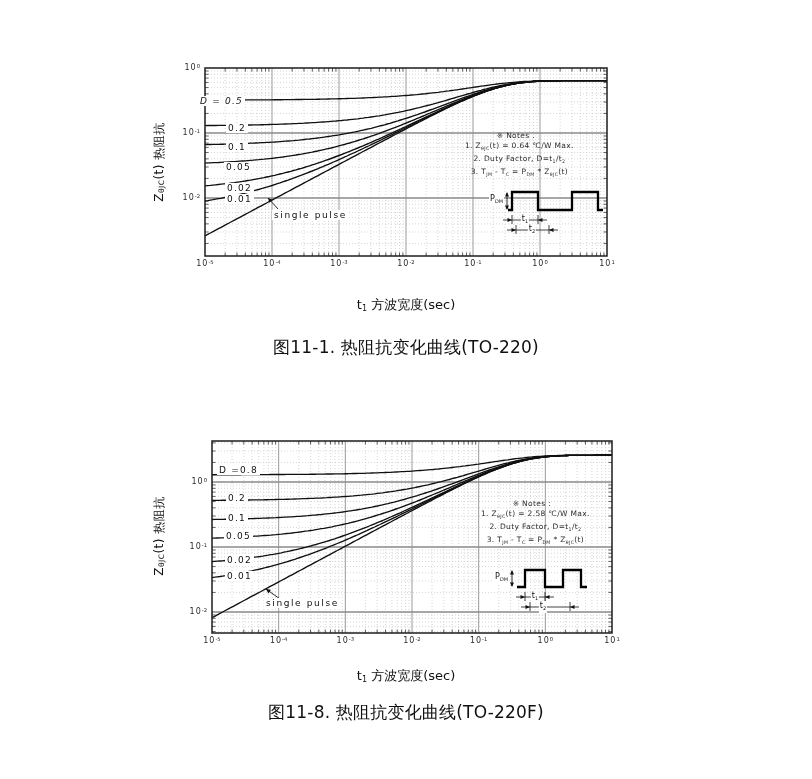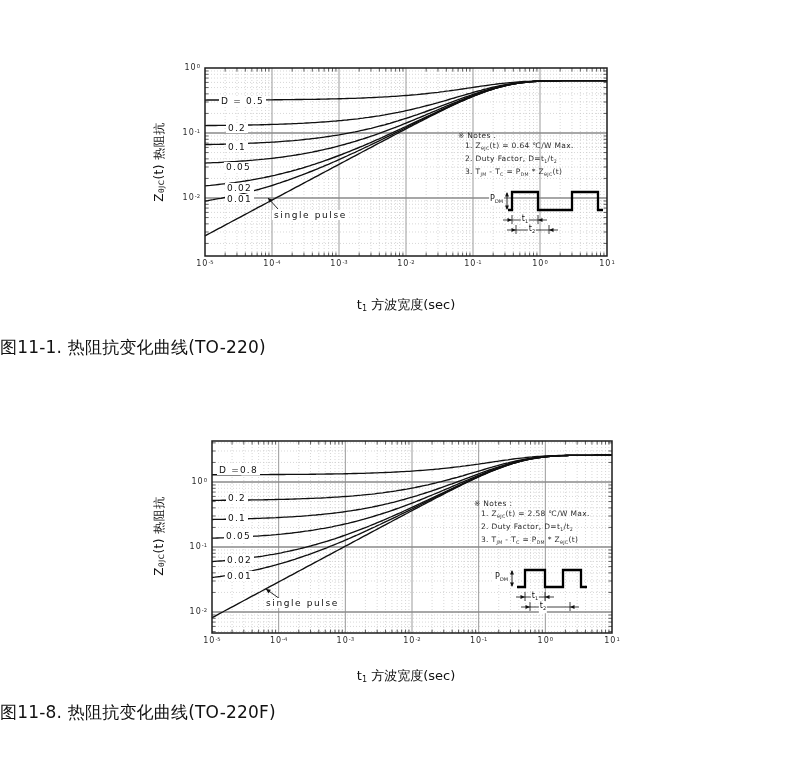--- a/index.html
+++ b/index.html
@@ -16,35 +16,35 @@
   }
   .ytick{transform:translate(-100%,-55%);}
   .tick sup{font-size:66%;letter-spacing:0;}
   .clabel{
     font-size:9px;color:#101010;letter-spacing:1.2px;
     background:#ffffff;padding:0 2px;line-height:10px;
     transform:translate(0,-50%);
   }
   .sp-label{letter-spacing:1.6px;}
   .caption{
-    left:0;width:100%;
+    left:0;width:100%;text-align:center;
     font-size:17px;color:#111;letter-spacing:0.2px;
   }
   .xtitle{
     left:0;width:100%;text-align:center;
     font-size:13px;color:#111;
   }
   .ytitle{
     font-size:12px;color:#111;letter-spacing:0.5px;
     transform:translate(-50%,-50%) rotate(-90deg);
   }
   .notes{
     font-size:7.5px;line-height:10px;color:#2d2d2d;letter-spacing:0.35px;
   }
-  .notes .nline{white-space:nowrap;}
+  .notes .nline{white-space:nowrap;text-align:center;}
   .notes .nline.indent{margin-left:7px;}
   .plabel{
     font-size:8px;color:#111;background:#fff;padding:0 1px;line-height:9px;
     transform:translate(-50%,-50%);
   }
   .plabel.right{transform:translate(-100%,-50%);}
   sub{font-size:62%;vertical-align:-18%;}
   sup{vertical-align:30%;}
 </style>
 </head>
@@ -584,21 +584,21 @@
 <span class="ov tick" style="left: 205px; top: 259px;">10<sup>-5</sup></span>
     <span class="ov tick" style="left: 272px; top: 259px;">10<sup>-4</sup></span>
     <span class="ov tick" style="left: 339px; top: 259px;">10<sup>-3</sup></span>
     <span class="ov tick" style="left: 406px; top: 259px;">10<sup>-2</sup></span>
     <span class="ov tick" style="left: 473px; top: 259px;">10<sup>-1</sup></span>
     <span class="ov tick" style="left: 540px; top: 259px;">10<sup>0</sup></span>
     <span class="ov tick" style="left: 607px; top: 259px;">10<sup>1</sup></span>
     <span class="ov tick ytick" style="left: 200px; top: 68px;">10<sup>0</sup></span>
     <span class="ov tick ytick" style="left: 200px; top: 133px;">10<sup>-1</sup></span>
     <span class="ov tick ytick" style="left: 200px; top: 198px;">10<sup>-2</sup></span>
-    <span class="ov clabel" style="left: 219px; top: 101px;">D = 0.5</span>
+    <span class="ov clabel" style="left: 198px; top: 101px; font-style: italic;">D = 0.5</span>
     <span class="ov clabel" style="left: 226px; top: 128px;">0.2</span>
     <span class="ov clabel" style="left: 226px; top: 147px;">0.1</span>
     <span class="ov clabel" style="left: 224px; top: 167px;">0.05</span>
     <span class="ov clabel" style="left: 225px; top: 188px;">0.02</span>
     <span class="ov clabel" style="left: 225px; top: 199px;">0.01</span>
     <span class="ov clabel sp-label" style="left: 272px; top: 215px;">single pulse</span>
     <span class="ov plabel right" style="left: 504px; top: 200px;">P<sub>DM</sub></span>
     <span class="ov plabel" style="left: 525px; top: 220px;">t<sub>1</sub></span>
     <span class="ov plabel" style="left: 532px; top: 230px;">t<sub>2</sub></span>
     <span class="ov tick" style="left: 212px; top: 636px;">10<sup>-5</sup></span>

